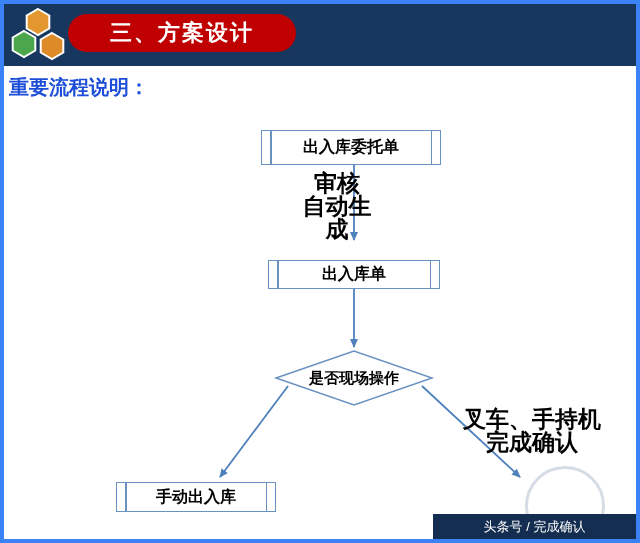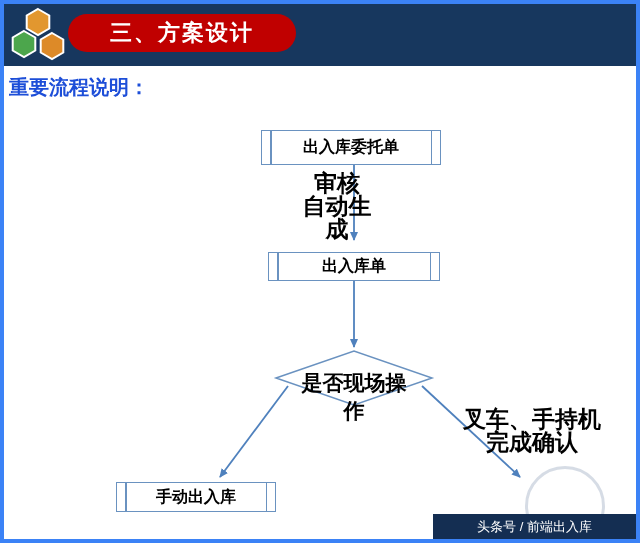--- a/index.html
+++ b/index.html
@@ -26,26 +26,26 @@
 
   .node { position:absolute; background:#fff; border:1.5px solid #6a92c0;
           display:flex; align-items:center; justify-content:center;
           font-weight:bold; font-size:16px; color:#000; z-index:2; }
   .node.pre::before, .node.pre::after { content:""; position:absolute; top:0; bottom:0;
           width:1.5px; background:#6a92c0; }
   .node.pre::before { left:8px; }
   .node.pre::after  { right:8px; }
 
   .node-entrust { left:257px; top:126px; width:180px; height:35px;text-align:center; }
-  .node-order   { left:264px; top:248px; width:172px; height:29px; }
+  .node-order   { left:264px; top:256px; width:172px; height:29px; }
   .node-manual  { left:112px; top:478px; width:160px; height:30px; }
   .node-front   { left:456px; top:478px; width:164px; height:30px; }
 
   .diamond-label { position:absolute; left:290px; top:365px; width:120px;
-                   text-align:center; font-weight:bold; font-size:21px; color:#000; z-index:2; }
+                   text-align:center; font-weight:bold; font-size:15px; color:#000; z-index:2; }
 
   .edge-label { position:absolute; font-weight:bold; font-size:23px; color:#000;
                 text-align:center; line-height:23px; z-index:3; }
   .edge-review   { left:293px; top:168px; width:80px; }
   .edge-pc       { left:94px;  top:415px; width:128px; }
   .edge-forklift { left:452px; top:406px; width:152px;font-family:Liberation Mono, monospace; }
 
   
   .stamp { position:absolute; left:521px; top:462px; width:80px; height:80px;
            border:3px solid rgba(120,140,170,0.30); border-radius:50%; z-index:3; }
@@ -106,16 +106,16 @@
   </div>
 
 
   <div class="edge-label edge-forklift">
     <div>叉车、手持机</div>
     <div>完成确认</div>
   </div>
 
   <div class="stamp"></div>
   <div class="footer-bar">
-    <span>头条号 / 前端出入库</span>
+    <span>头条号 / 完成确认</span>
   </div>
 
 </div>
 
 </body></html>

